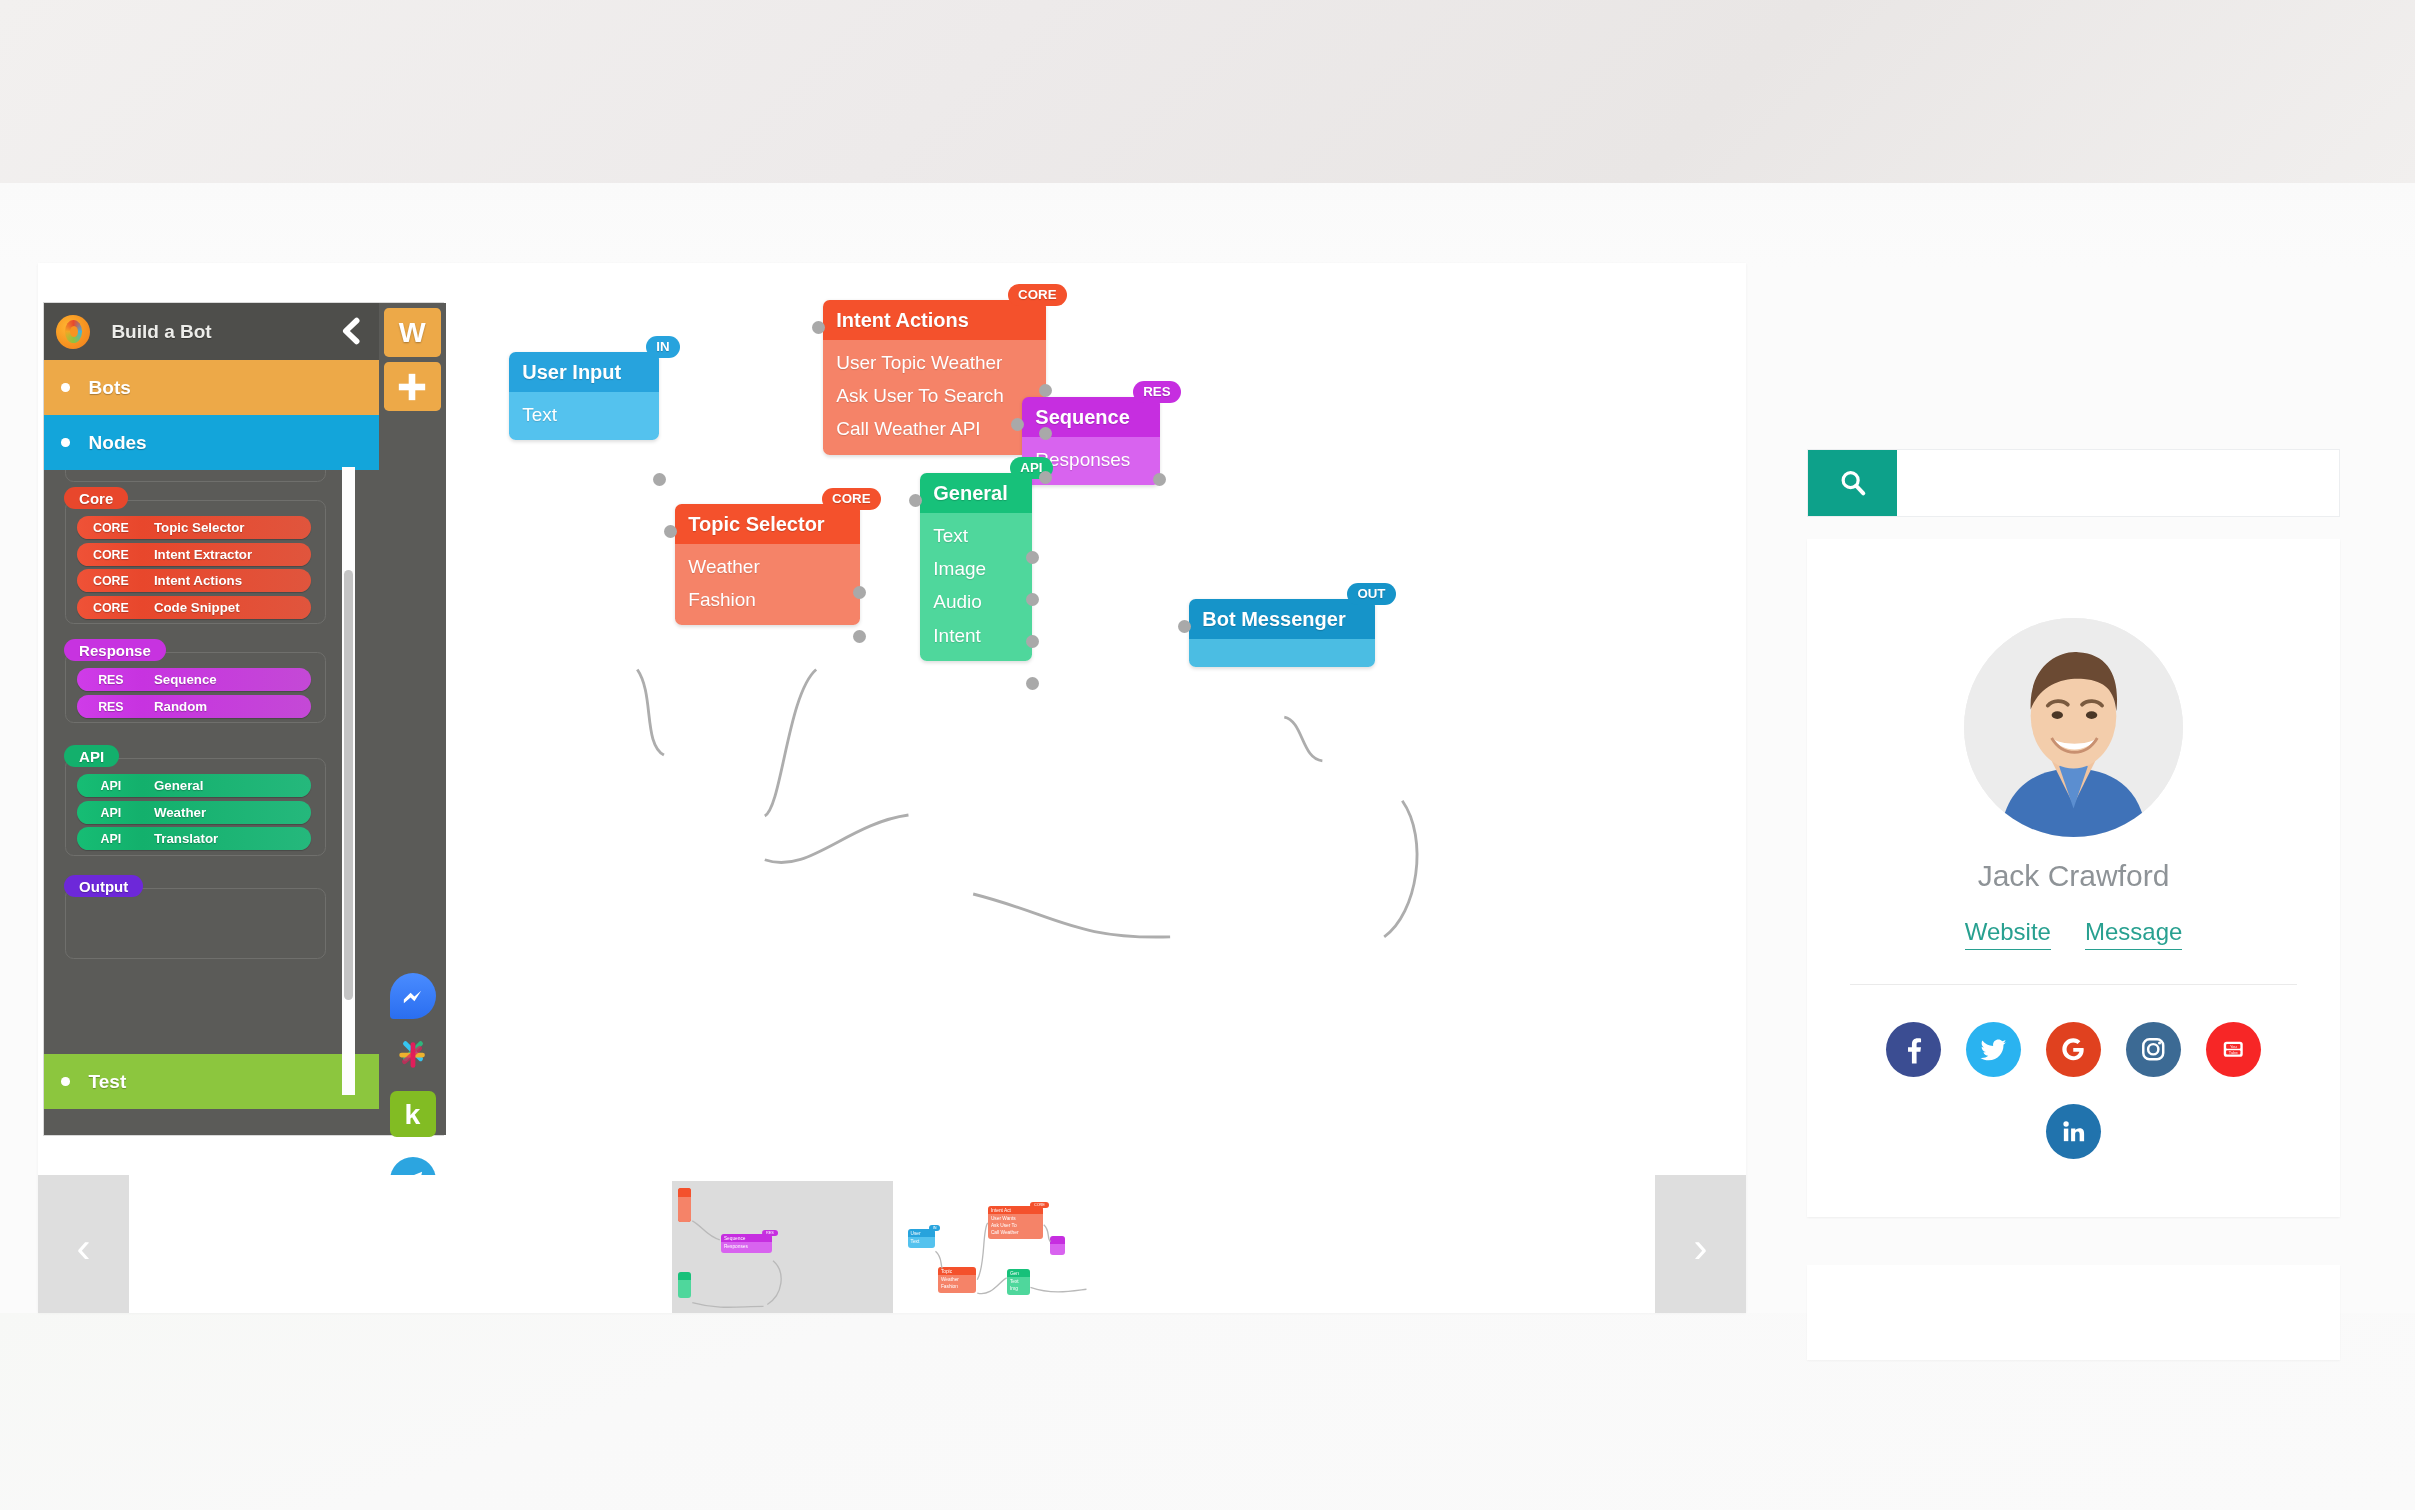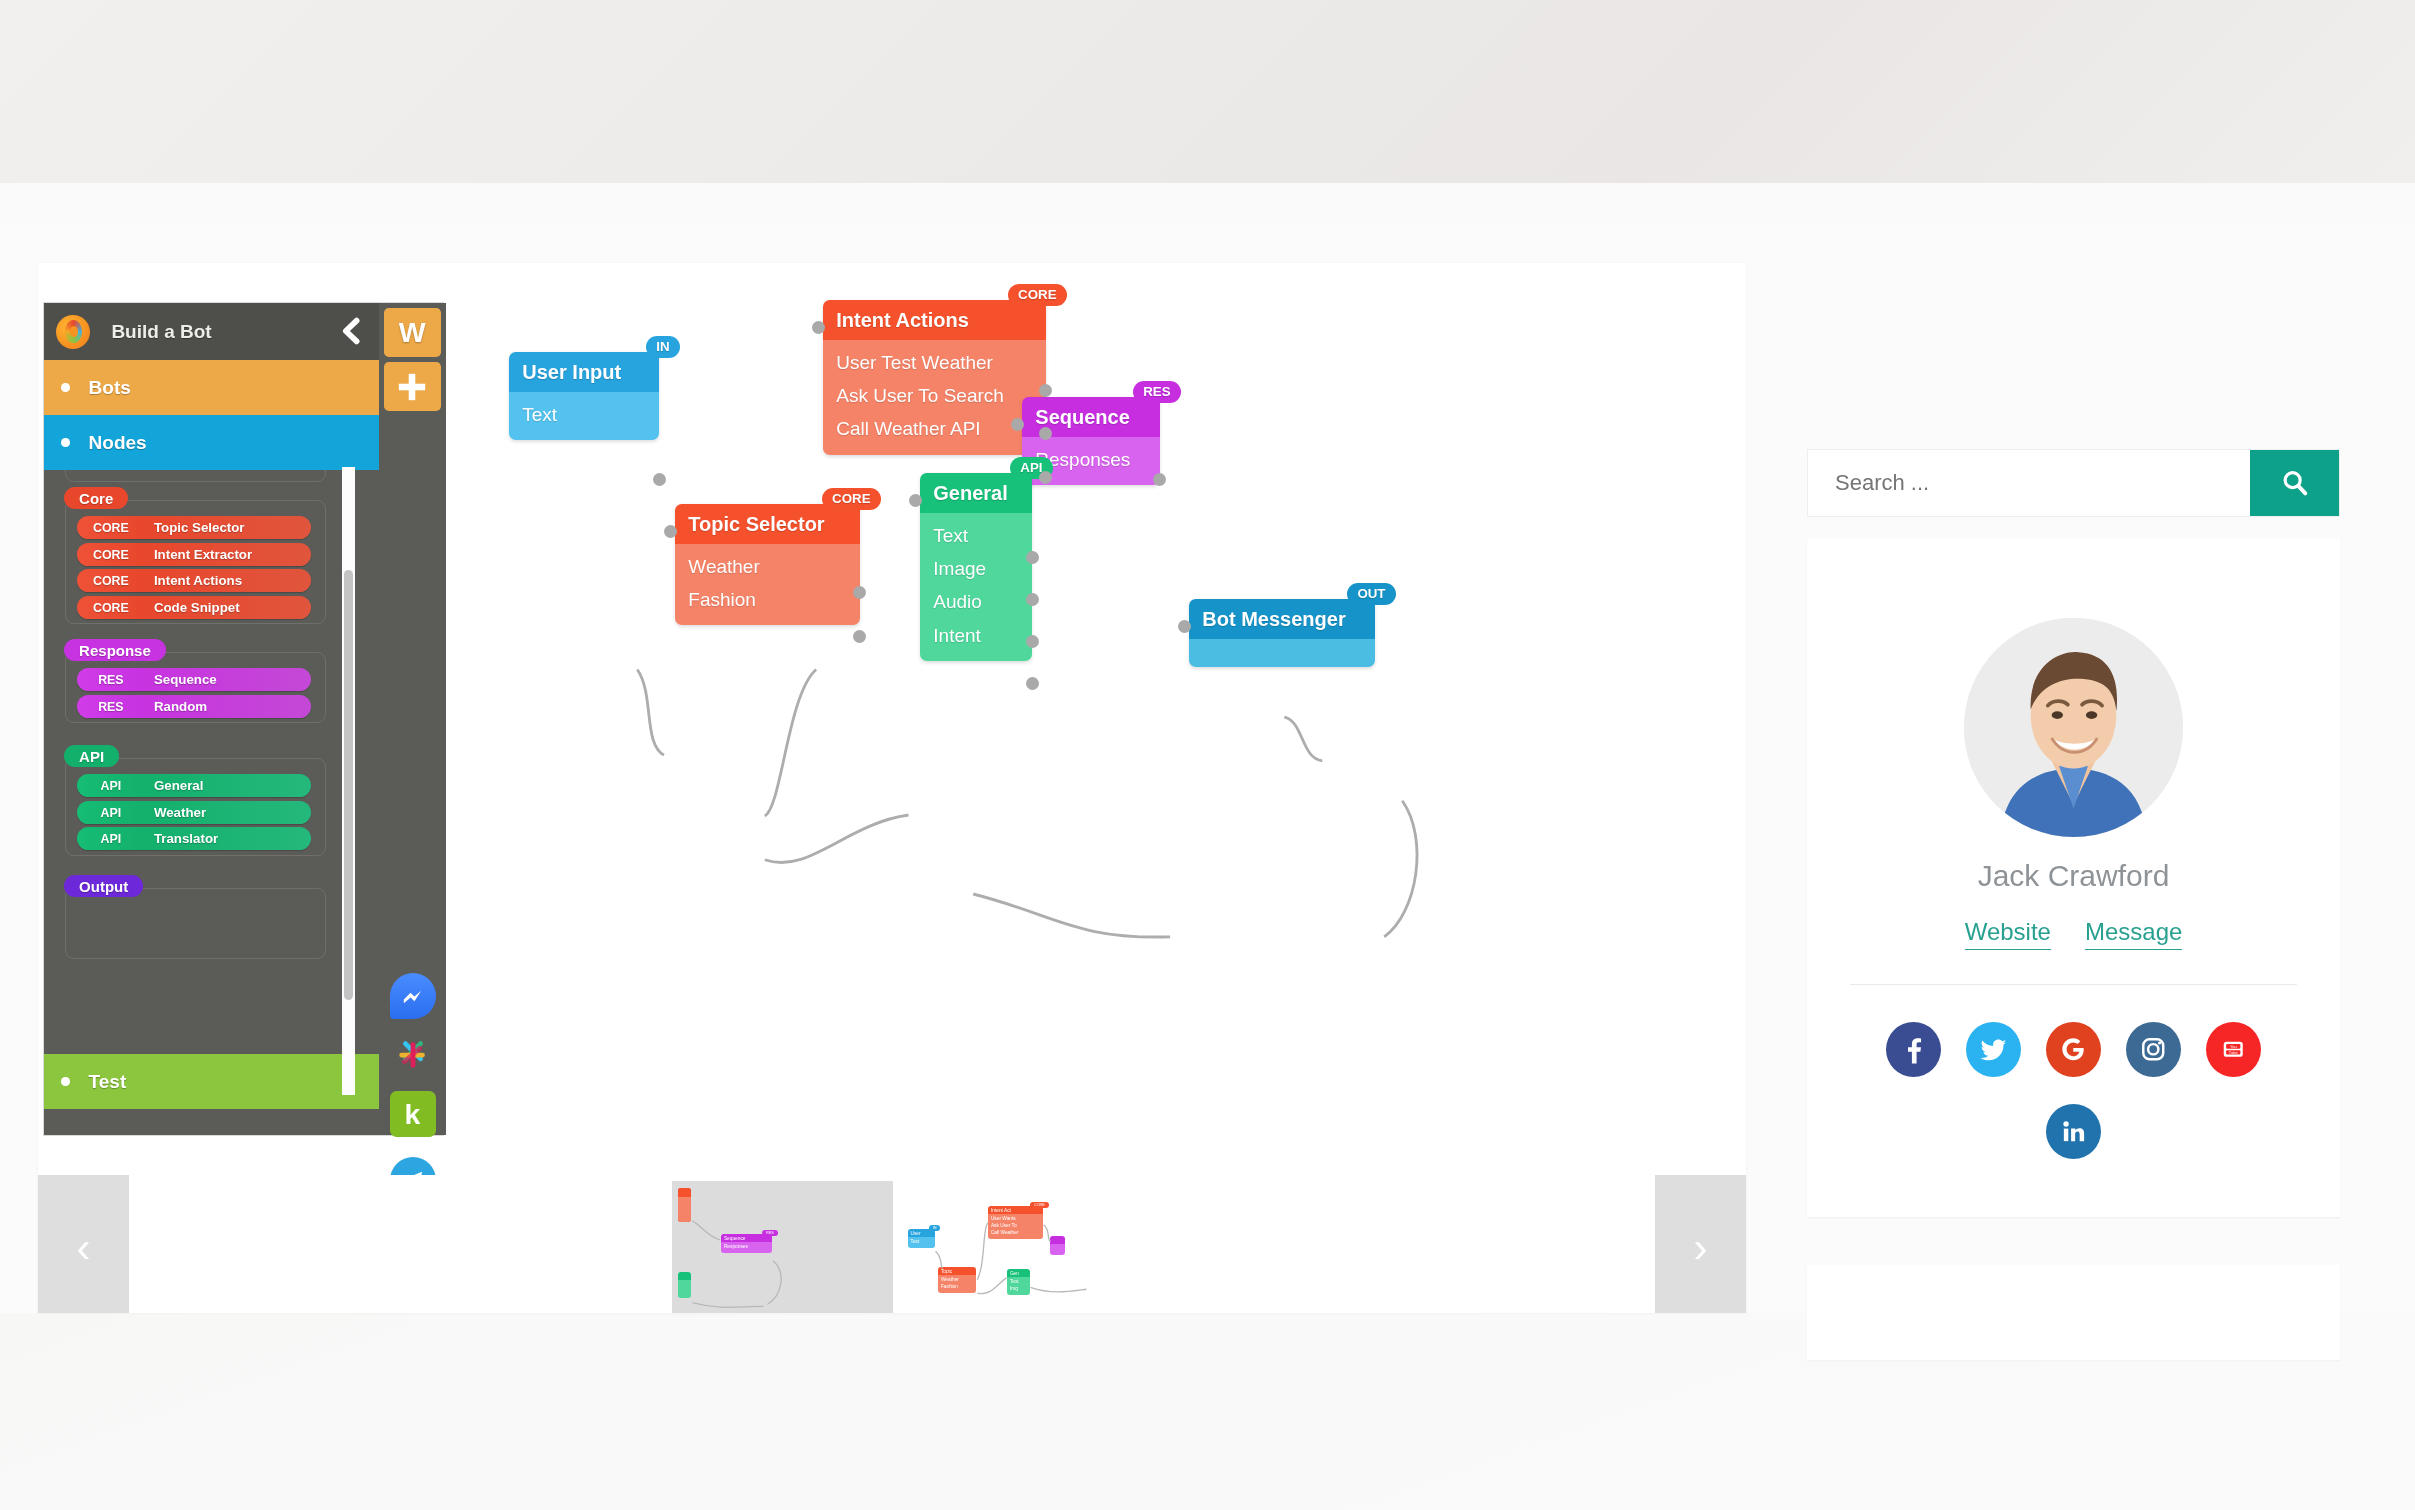--- a/index.html
+++ b/index.html
@@ -318,21 +318,21 @@
       </div>
       <div class="port" style="left:-11.4px;top:21px"></div>
       <div class="port" style="left:178px;top:82px"></div>
       <div class="port" style="left:178px;top:126px"></div>
     </div>
 
     <div class="node n-core" style="left:376px;top:15px;width:223px">
       <div class="badge">CORE</div>
       <div class="hdr">Intent Actions</div>
       <div class="body">
-        <div class="item">User Test Weather</div>
+        <div class="item">User Topic Weather</div>
         <div class="item">Ask User To Search</div>
         <div class="item">Call Weather API</div>
       </div>
       <div class="port" style="left:-11.4px;top:21px"></div>
       <div class="port" style="left:216px;top:84px"></div>
       <div class="port" style="left:216px;top:127px"></div>
       <div class="port" style="left:216px;top:171px"></div>
     </div>
 
     <div class="node n-res" style="left:575px;top:112px;width:138px">
@@ -451,21 +451,20 @@
             <path d="M151 46 C 158 52, 154 60, 158 64"></path>
             <path d="M137 112 C 160 120, 180 116, 196 114"></path>
           </g>
         </svg>
       </div>
     </div>
   </div>
 
 
   <div class="search-card">
-    <input class="search-input" type="text" placeholder="Search ..." style="">
     <button class="search-btn">
       <svg width="30" height="30" viewBox="0 0 32 32">
         <circle cx="13.5" cy="13" r="8" fill="none" stroke="#fff" stroke-width="3.4"></circle>
         <line x1="19.5" y1="19" x2="27" y2="27" stroke="#fff" stroke-width="4.2" stroke-linecap="round"></line>
       </svg>
     </button>
   </div>
 
   <div class="profile-card">
     <div class="avatar">

